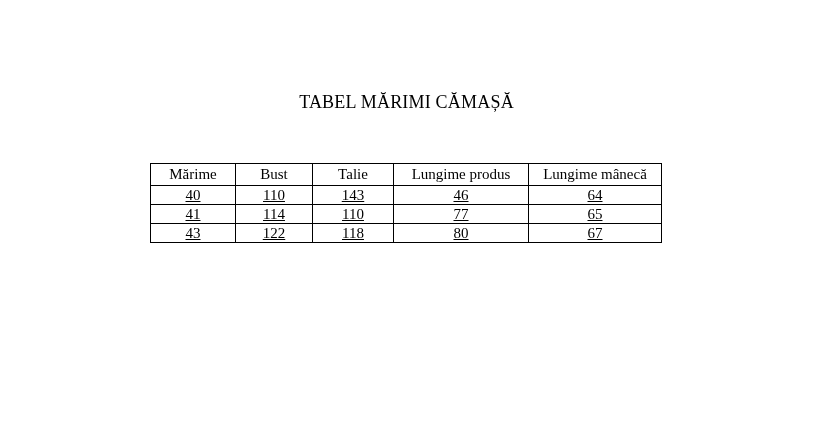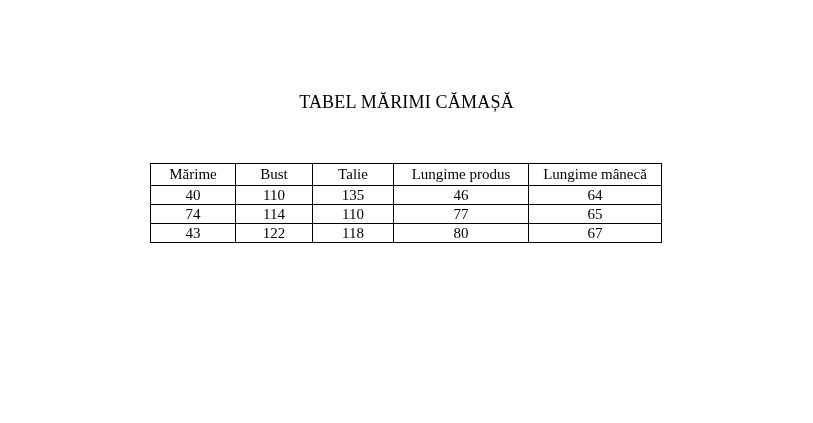--- a/index.html
+++ b/index.html
@@ -40,21 +40,21 @@
   table.size-table td {
     border: 1px solid #000000;
     text-align: center;
     vertical-align: middle;
     font-weight: normal;
     padding: 0;
     overflow: hidden;
     white-space: nowrap;
   }
   table.size-table th { height: 21px; }
-  table.size-table td { height: 18px; }
+  table.size-table td { height: 18px; text-decoration: underline; }
   table.size-table col.c1 { width: 85px; }
   table.size-table col.c2 { width: 77px; }
   table.size-table col.c3 { width: 81px; }
   table.size-table col.c4 { width: 135px; }
   table.size-table col.c5 { width: 133px; }
 </style>
 </head>
 <body>
 
 <div class="doc-title">TABEL MĂRIMI CĂMAȘĂ</div>
@@ -74,26 +74,26 @@
           <th>Bust</th>
           <th>Talie</th>
           <th>Lungime produs</th>
           <th>Lungime mânecă</th>
         </tr>
     </thead>
     <tbody>
         <tr>
           <td>40</td>
           <td>110</td>
-          <td>135</td>
+          <td>143</td>
           <td>46</td>
           <td>64</td>
         </tr>
         <tr>
-          <td>74</td>
+          <td>41</td>
           <td>114</td>
           <td>110</td>
           <td>77</td>
           <td>65</td>
         </tr>
         <tr>
           <td>43</td>
           <td>122</td>
           <td>118</td>
           <td>80</td>

